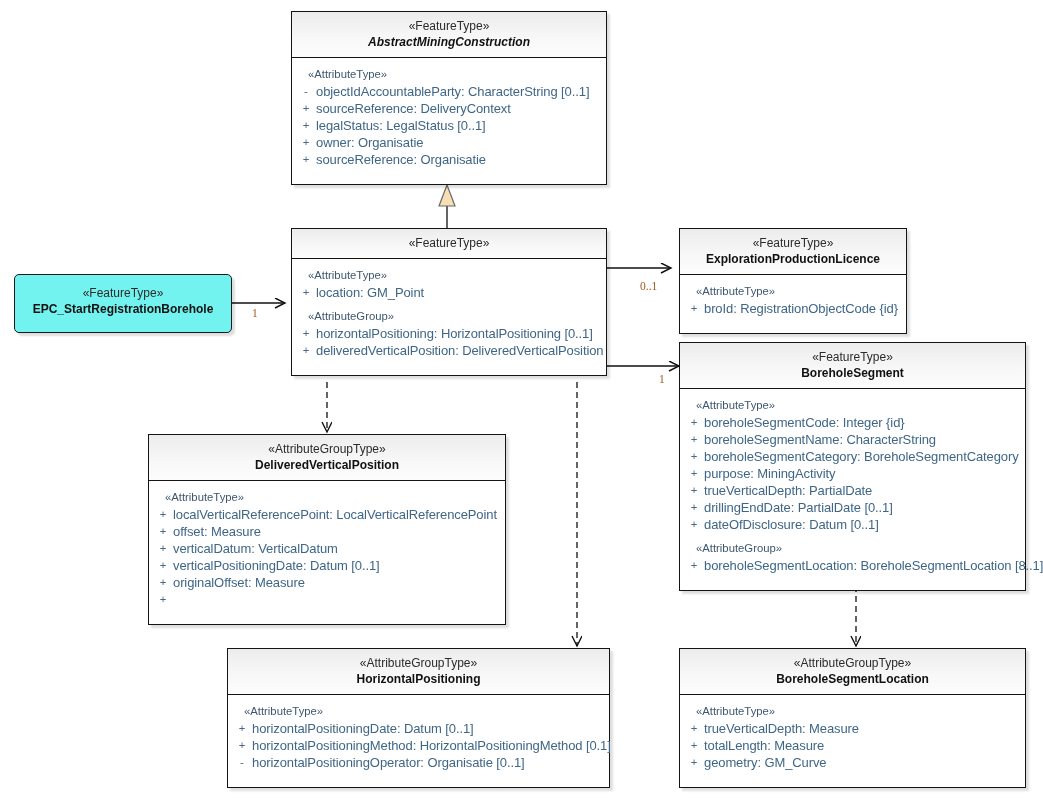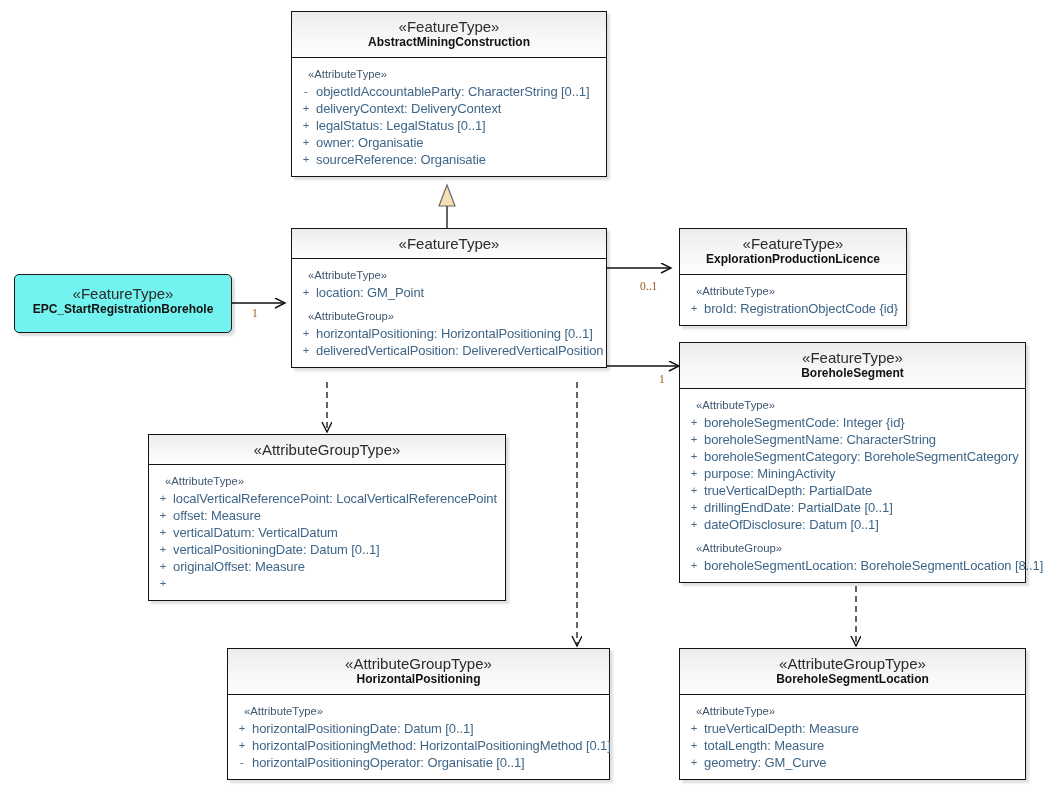--- a/index.html
+++ b/index.html
@@ -52,38 +52,39 @@
     text-align: center;
     background: linear-gradient(to bottom, #ececec 0%, #f7f7f7 55%, #fdfdfd 100%);
     border-bottom: 1.6px solid #141414;
   }
   .uml-box.accent .box-header {
     background: transparent;
     border-bottom: none;
     padding: 11px 6px 11px 6px;
   }
   .stereotype {
-    font-size: 15px;
+    font-size: 12px;
     color: #2b2b2b;
     line-height: 15px;
     white-space: nowrap;
   }
   .cls-name {
     font-size: 12px;
     font-weight: bold;
     color: #111111;
     line-height: 16px;
     white-space: nowrap;
   }
   .cls-name.abstract {
+    font-style: italic;
   }
 
   .box-body {
     box-sizing: border-box;
-    padding: 8px 4px 8px 4px;
+    padding: 8px 4px 16px 4px;
     background: #ffffff;
   }
 
   .group-label {
     font-size: 11.3px;
     color: #3f566f;
     padding-left: 12px;
     line-height: 17px;
     white-space: nowrap;
   }
@@ -170,21 +171,21 @@
       <div class="cls-name abstract">AbstractMiningConstruction</div>
     </div>
     <div class="box-body">
       <div class="group-label">«AttributeType»</div>
       <div class="attr-row">
         <div class="attr-vis">-</div>
         <div class="attr-text">objectIdAccountableParty: CharacterString [0..1]</div>
       </div>
       <div class="attr-row">
         <div class="attr-vis">+</div>
-        <div class="attr-text">deliveryContext: DeliveryContext</div>
+        <div class="attr-text">sourceReference: DeliveryContext</div>
       </div>
       <div class="attr-row">
         <div class="attr-vis">+</div>
         <div class="attr-text">legalStatus: LegalStatus [0..1]</div>
       </div>
       <div class="attr-row">
         <div class="attr-vis">+</div>
         <div class="attr-text">owner: Organisatie</div>
       </div>
       <div class="attr-row">
@@ -279,20 +280,21 @@
       <div class="attr-row">
         <div class="attr-vis">+</div>
         <div class="attr-text">boreholeSegmentLocation: BoreholeSegmentLocation [8..1]</div>
       </div>
     </div>
   </div>
 
   <div class="uml-box" style="left:148px; top:434px; width:358px;">
     <div class="box-header">
       <div class="stereotype">«AttributeGroupType»</div>
+      <div class="cls-name">DeliveredVerticalPosition</div>
     </div>
     <div class="box-body">
       <div class="group-label">«AttributeType»</div>
       <div class="attr-row">
         <div class="attr-vis">+</div>
         <div class="attr-text">localVerticalReferencePoint: LocalVerticalReferencePoint</div>
       </div>
       <div class="attr-row">
         <div class="attr-vis">+</div>
         <div class="attr-text">offset: Measure</div>

